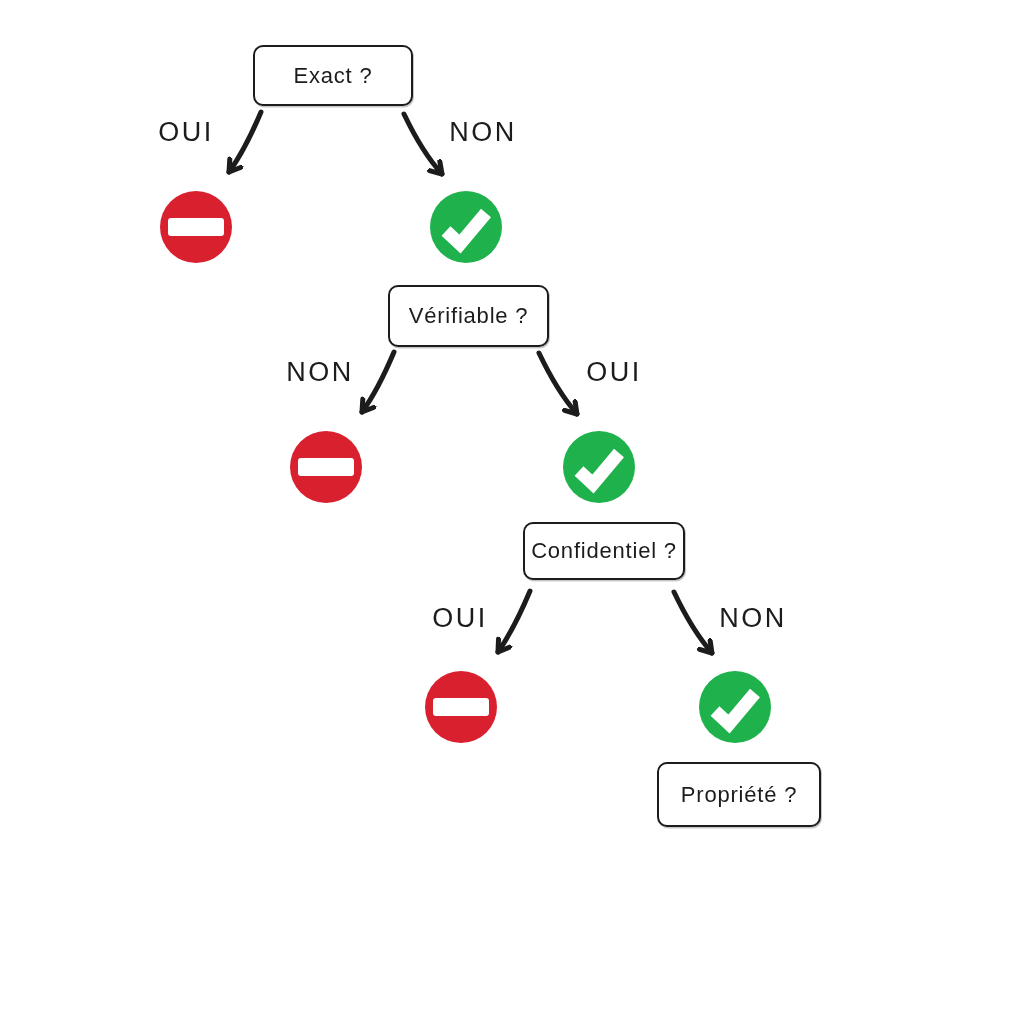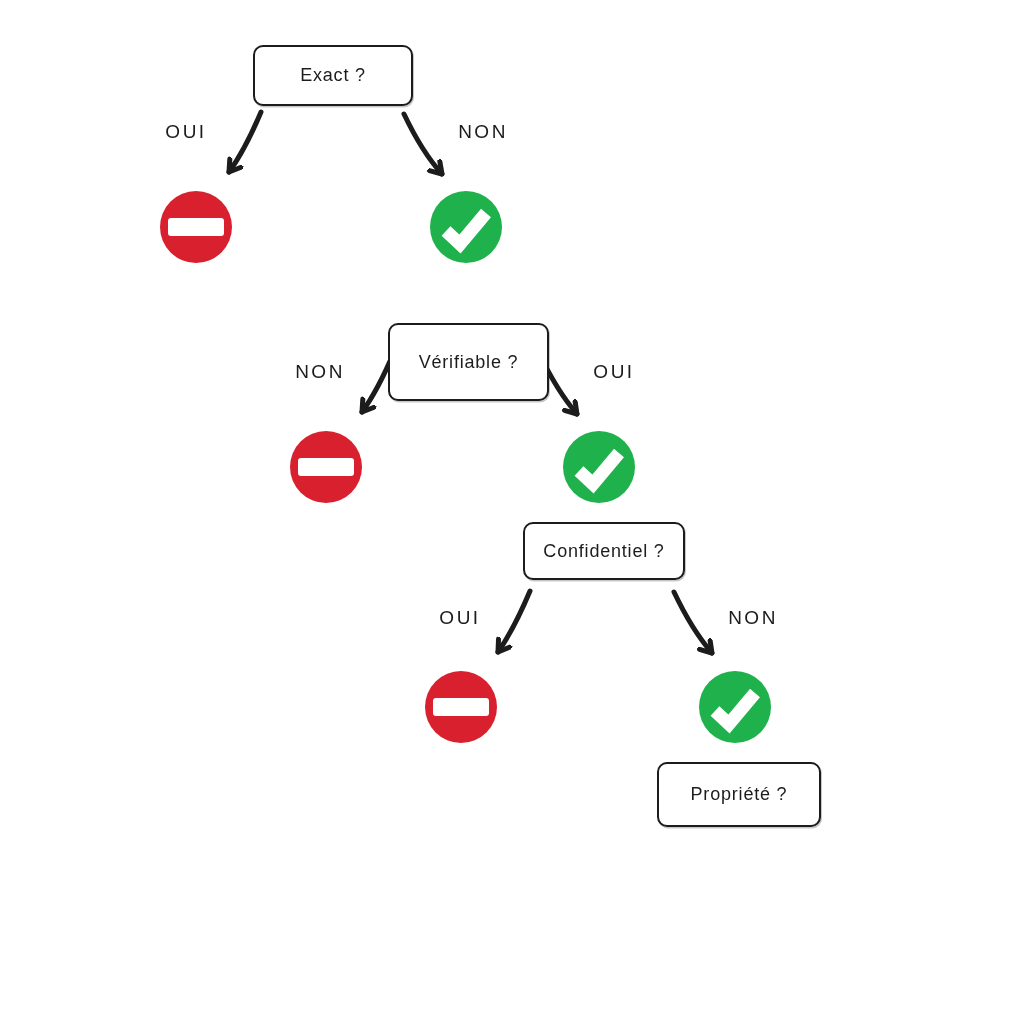--- a/index.html
+++ b/index.html
@@ -30,29 +30,29 @@
     stroke-linecap: round;
   }
   .node-box {
     position: absolute;
     display: flex;
     align-items: center;
     justify-content: center;
     background: #ffffff;
     border: 2.3px solid var(--ink, #1c1c1c);
     border-radius: 10px;
-    font-size: 18px;
+    font-size: 22px;
     letter-spacing: 0.8px;
     box-sizing: border-box;
     box-shadow: 1px 1.5px 0 rgba(30,30,30,0.25);
   }
   .branch-label {
     position: absolute;
     transform: translate(-50%, -50%);
-    font-size: 19px;
+    font-size: 27px;
     letter-spacing: 2.5px;
     font-weight: 400;
     white-space: nowrap;
   }
   .result-icon {
     position: absolute;
     width: 72px;
     height: 72px;
   }
   .result-icon .stop-fill   { fill: var(--stop-red, #d8202f); }
@@ -75,21 +75,21 @@
     <path class="arrow" d="M 404,114 Q 422,152 442,174" marker-end="url(#ah)"></path>
     <path class="arrow" d="M 394,352 Q 378,390 362,412" marker-end="url(#ah)"></path>
     <path class="arrow" d="M 539,353 Q 557,391 577,414" marker-end="url(#ah)"></path>
     <path class="arrow" d="M 530,591 Q 514,629 498,652" marker-end="url(#ah)"></path>
     <path class="arrow" d="M 674,592 Q 692,630 712,653" marker-end="url(#ah)"></path>
   </svg>
 
   <div class="node-box" style="left:253px; top:45px;  width:160px; height:61px;">
     <span>Exact ?</span>
   </div>
-  <div class="node-box" style="left:388px; top:285px; width:161px; height:78px;margin-top:38px;">
+  <div class="node-box" style="left:388px; top:285px; width:161px; height:62px;">
     <span>Vérifiable ?</span>
   </div>
   <div class="node-box" style="left:523px; top:522px; width:162px; height:58px;">
     <span>Confidentiel ?</span>
   </div>
   <div class="node-box" style="left:657px; top:762px; width:164px; height:65px;">
     <span>Propriété ?</span>
   </div>
 
   <div class="branch-label" style="left:186px; top:132px;">OUI</div>

